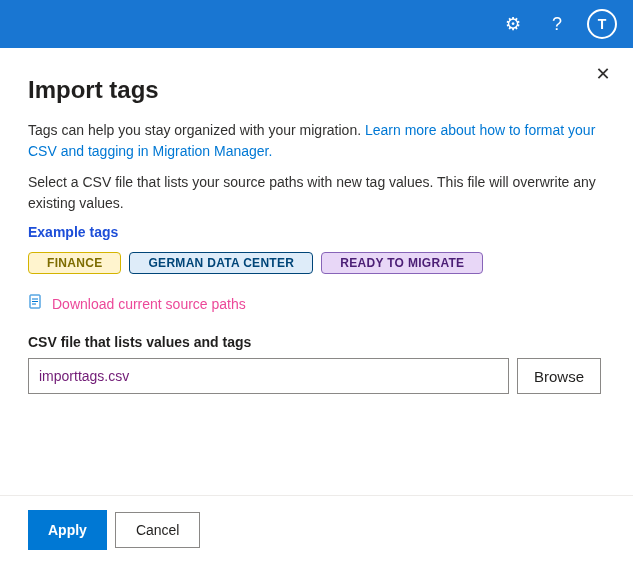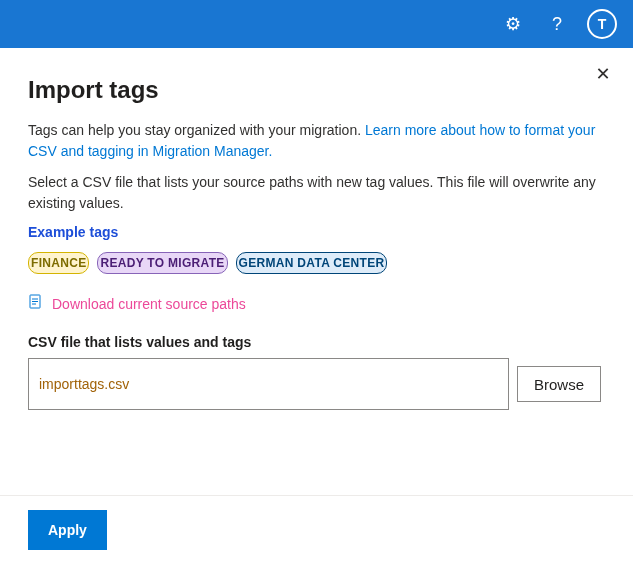--- a/index.html
+++ b/index.html
@@ -107,22 +107,22 @@
     }
 
     .tags-container {
       display: flex;
       gap: 8px;
       flex-wrap: wrap;
       margin-bottom: 20px;
     }
 
     .tag {
-      padding: 3px 2px;
-      border-radius: 10px;
+      padding: 3px 18px;
+      border-radius: 4px;
       font-size: 12px;
       font-weight: 600;
       letter-spacing: 0.3px;
     }
 
     .tag-yellow {
       background: #fff4ce;
       color: #605e5c;
       border: 1px solid #d4b400;
       color: #7d6c00;
@@ -170,25 +170,25 @@
     }
 
     .file-input-row {
       display: flex;
       gap: 8px;
       align-items: center;
     }
 
     .file-input {
       flex: 1;
-      height: 52px;
+      height: 36px;
       border: 1px solid #8a8886;
       padding: 0 10px;
       font-size: 14px;
-      color: #a16207;
+      color: #701a75;
       outline: none;
     }
 
     .browse-btn {
       height: 36px;
       padding: 0 16px;
       background: white;
       border: 1px solid #8a8886;
       color: #201f1e;
       font-size: 15px;
@@ -253,22 +253,22 @@
       <span>Tags can help you stay organized with your migration.</span>
       <a class="modal-desc-link" href="#">Learn more about how to format your CSV and tagging in Migration Manager.</a>
     </p>
 
     <p class="modal-desc">Select a CSV file that lists your source paths with new tag values. This file will overwrite any existing values.</p>
 
     <div class="tags-section-label">Example tags</div>
 
     <div class="tags-container">
       <span class="tag tag-yellow">FINANCE</span>
+      <span class="tag tag-blue">GERMAN DATA CENTER</span>
       <span class="tag tag-purple">READY TO MIGRATE</span>
-      <span class="tag tag-blue">GERMAN DATA CENTER</span>
     </div>
 
     <a class="download-link" href="#">
       <span class="download-icon">
         <svg width="16" height="16" viewBox="0 0 16 16" fill="none" xmlns="http://www.w3.org/2000/svg">
           <rect x="2" y="1" width="10" height="13" rx="0.5" stroke="#0078d4" stroke-width="1"></rect>
           <line x1="4" y1="5" x2="10" y2="5" stroke="#0078d4" stroke-width="1"></line>
           <line x1="4" y1="7.5" x2="10" y2="7.5" stroke="#0078d4" stroke-width="1"></line>
           <line x1="4" y1="10" x2="8" y2="10" stroke="#0078d4" stroke-width="1"></line>
         </svg>
@@ -283,14 +283,17 @@
       <button class="browse-btn">
         <span>Browse</span>
       </button>
     </div>
   </div>
 
   <div class="modal-footer">
     <button class="apply-btn">
       <span>Apply</span>
     </button>
+    <button class="cancel-btn">
+      <span>Cancel</span>
+    </button>
   </div>
 </div>
 
 </body></html>

